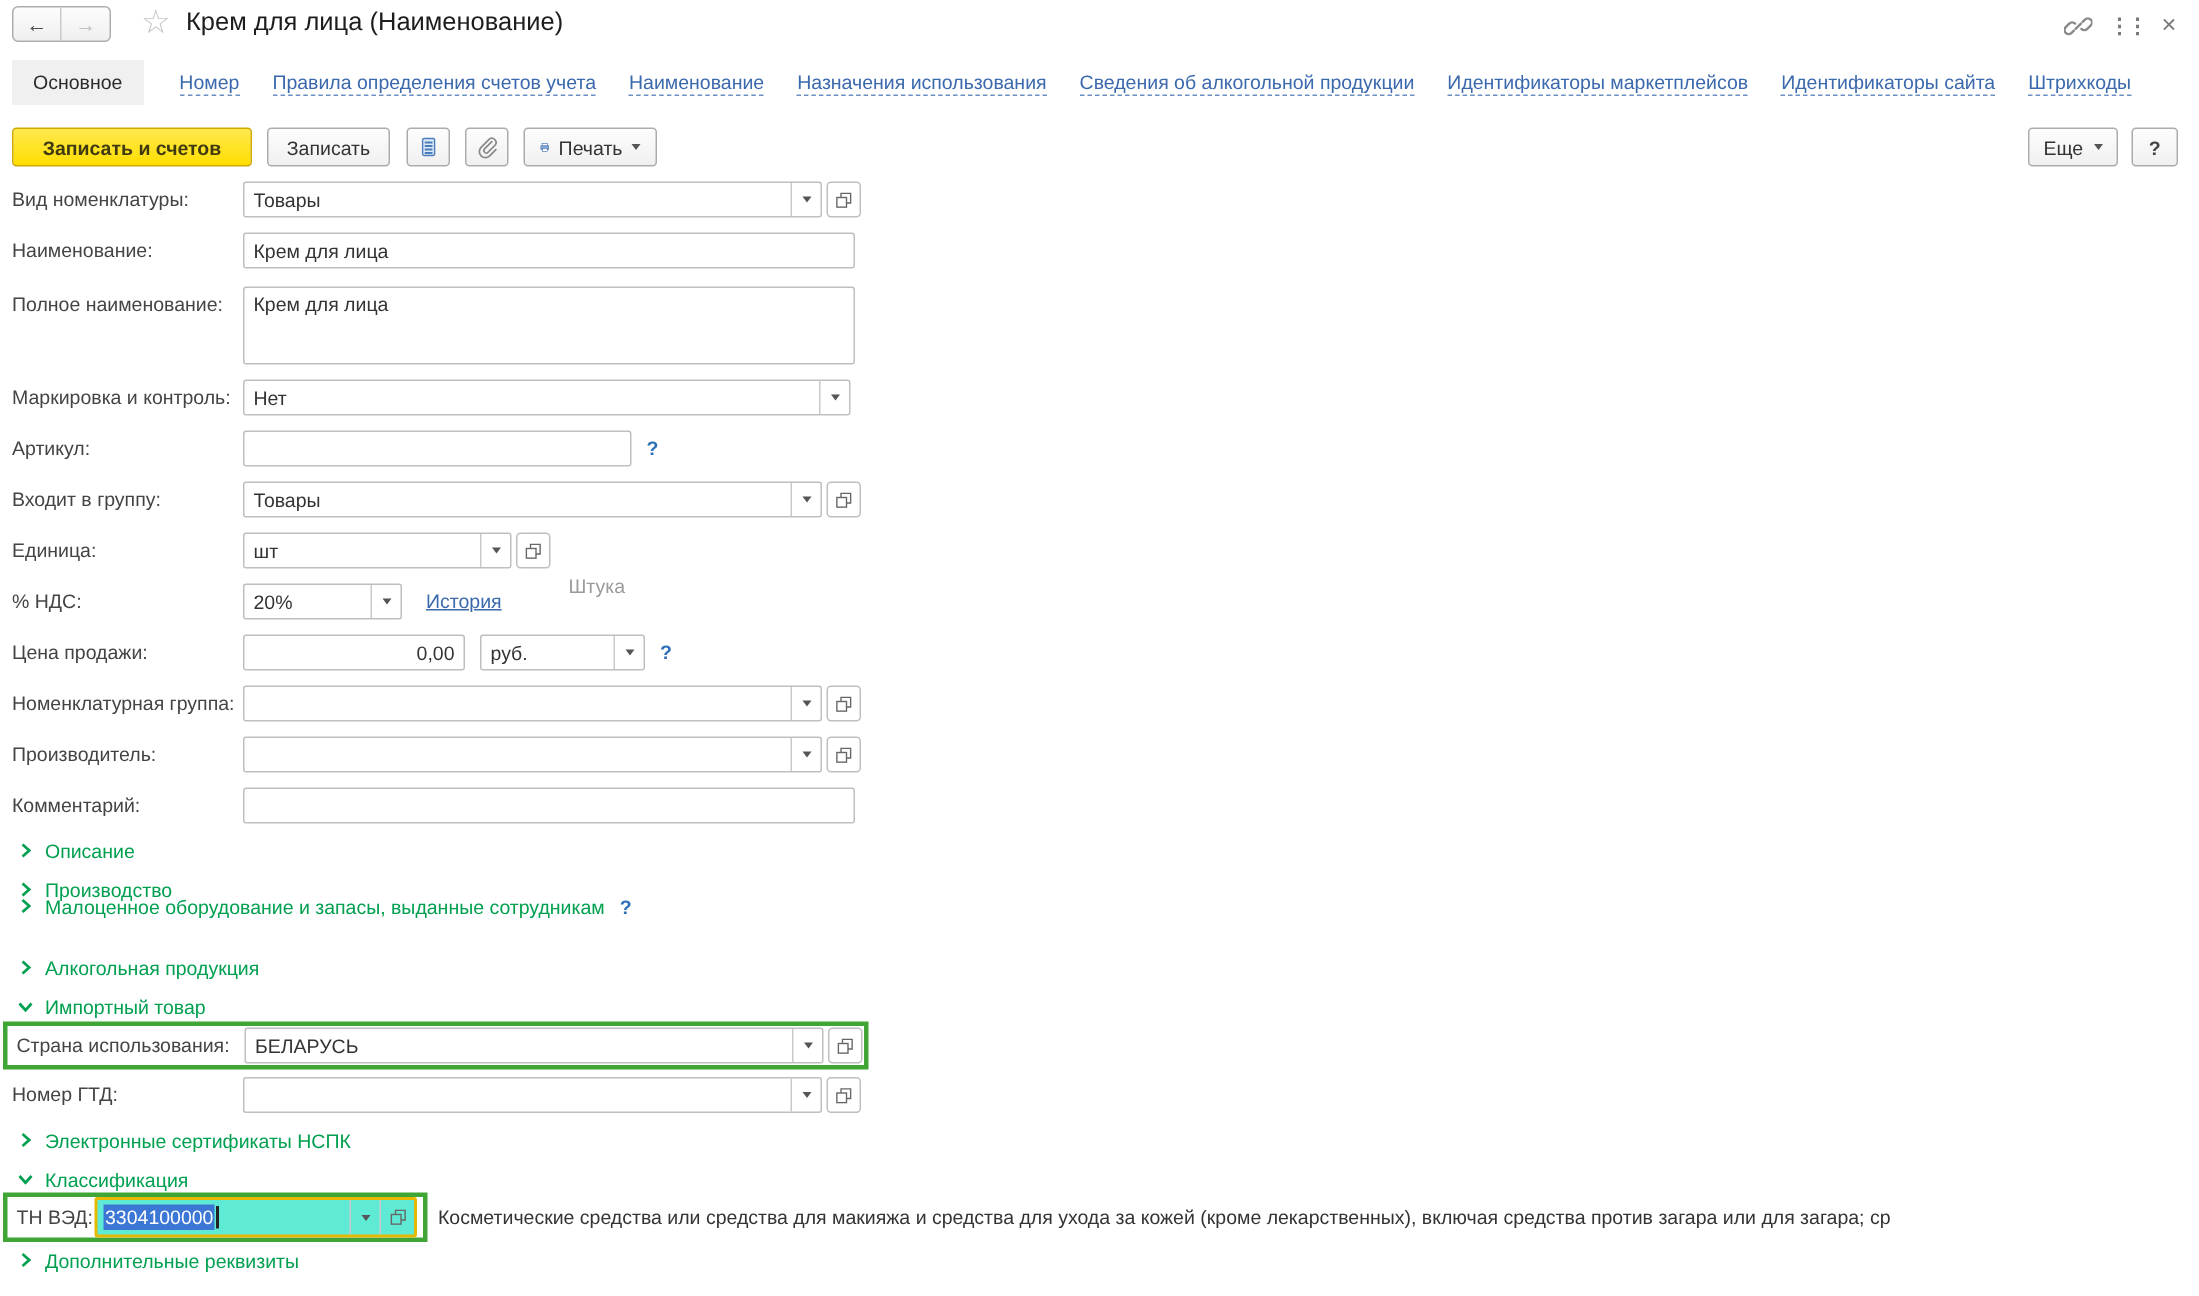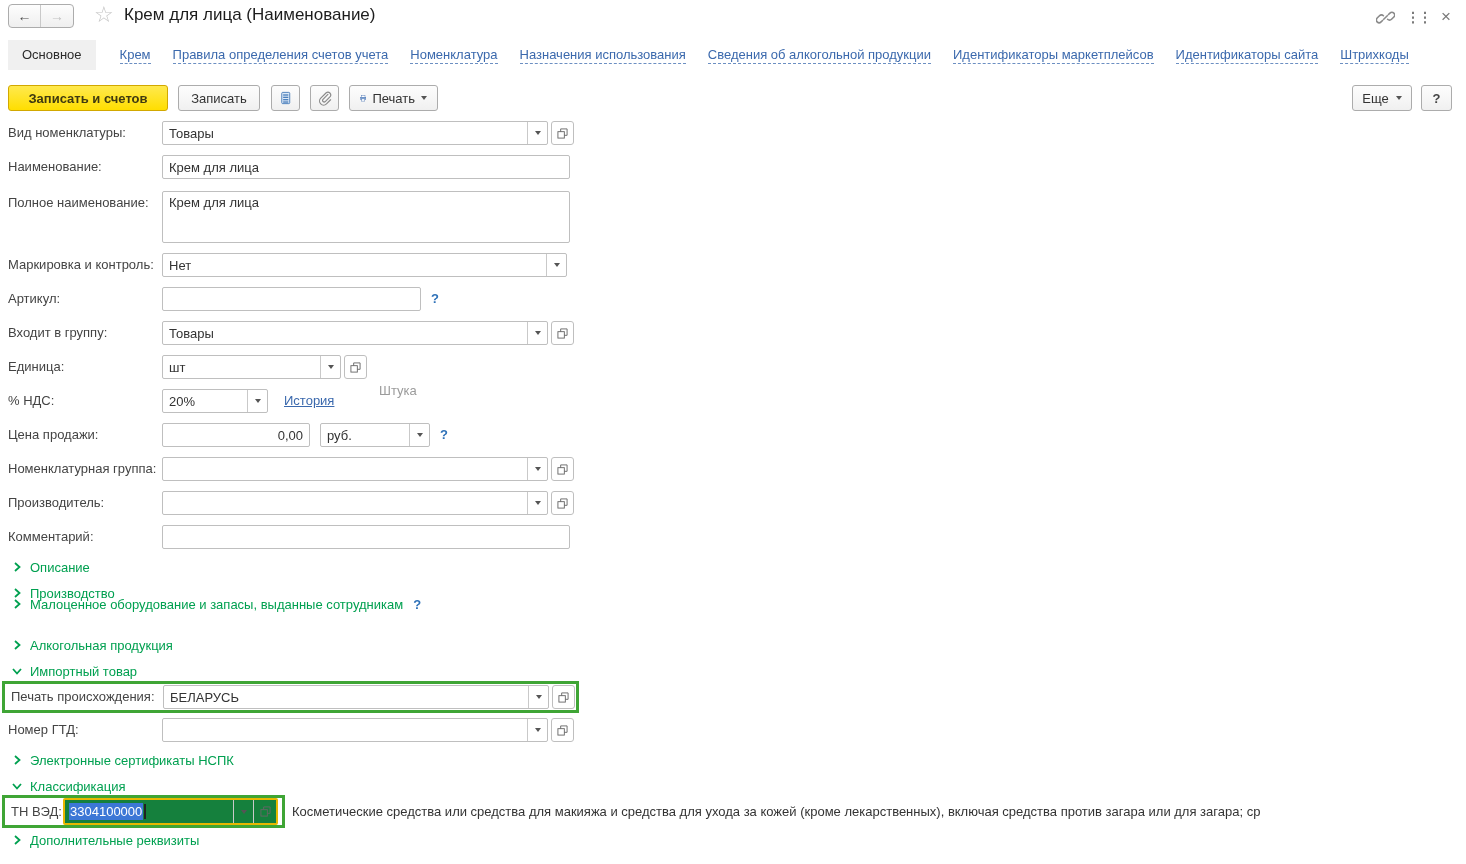--- a/index.html
+++ b/index.html
@@ -56,21 +56,21 @@
   
   .section { position:absolute; left:12px; height:16px; display:flex; align-items:center; gap:8px; cursor:pointer; }
   .section .s-lbl { color:#00A050; white-space:nowrap; }
   .section .s-help { color:#2E71B8; font-weight:bold; margin-left:2px; }
 
   
   .annot { position:absolute; border:3px solid #3FA535; }
   .annot .lbl { position:absolute; left:6px; color:#444; white-space:nowrap; }
 
   
-  .tnved-group { position:absolute; display:flex; align-items:stretch; height:27px; border:2px solid #E7B800; border-radius:2px; background:#15803d; }
+  .tnved-group { position:absolute; display:flex; align-items:stretch; height:27px; border:2px solid #E7B800; border-radius:2px; background:#5eead4; }
   .tnved-text { width:168px; display:flex; align-items:center; padding-left:4px; }
   .sel { background:#3C77D6; color:#fff; padding:1px 1px; }
   .caret-bar { width:2px; height:15px; background:#222; display:inline-block; margin-left:1px; }
   .tnved-desc { position:absolute; left:292px; color:#333; white-space:nowrap; }
 </style>
 </head>
 <body>
 
 <div id="app">
 
@@ -88,23 +88,23 @@
         <path d="M6.2 11.8l-1.4 1.4a2.6 2.6 0 0 1-3.7-3.7l2.2-2.2a2.6 2.6 0 0 1 3.7 0"></path>
         <path d="M11.8 6.2l1.4-1.4a2.6 2.6 0 0 1 3.7 3.7l-2.2 2.2a2.6 2.6 0 0 1-3.7 0"></path>
       </g>
     </svg>
   </div>
   <div class="winicon dots">⋮⋮</div>
   <div class="winicon close">×</div>
 
   <div class="tabs">
     <span class="tab-active">Основное</span>
-    <span class="tab-link">Крем</span>
+    <span class="tab-link">Номер</span>
     <span class="tab-link">Правила определения счетов учета</span>
-    <span class="tab-link">Номенклатура</span>
+    <span class="tab-link">Наименование</span>
     <span class="tab-link">Назначения использования</span>
     <span class="tab-link">Сведения об алкогольной продукции</span>
     <span class="tab-link">Идентификаторы маркетплейсов</span>
     <span class="tab-link">Идентификаторы сайта</span>
     <span class="tab-link">Штрихкоды</span>
   </div>
 
   <div class="tbtn primary">Записать и счетов</div>
   <div class="tbtn save">Записать</div>
   <div class="tbtn icon stack">
@@ -327,21 +327,21 @@
     <span class="s-lbl">Алкогольная продукция</span>
   </div>
   <div class="section" style="top:663px">
     <svg width="10" height="10" viewBox="0 0 10 10">
         <polyline points="1,3 5,7.5 9,3" fill="none" stroke="#00A050" stroke-width="1.8"></polyline>
       </svg>
     <span class="s-lbl">Импортный товар</span>
   </div>
 
   <div class="annot" style="left:2px;top:681px;width:577px;height:32px">
-    <span class="lbl" style="top:5px">Печать происхождения:</span>
+    <span class="lbl" style="top:5px">Страна использования:</span>
     <div class="ctrl" style="left:158px;top:1px">
       <div class="fld" style="width:386px">
         <input value="БЕЛАРУСЬ" style="">
         <div class="dd">
             <span class="caret-down"></span>
           </div>
       </div>
       <div class="openbtn">
         <svg width="11" height="11" viewBox="0 0 12 12" fill="none" stroke="#666">
             <rect x="1" y="4" width="7" height="7"></rect>

